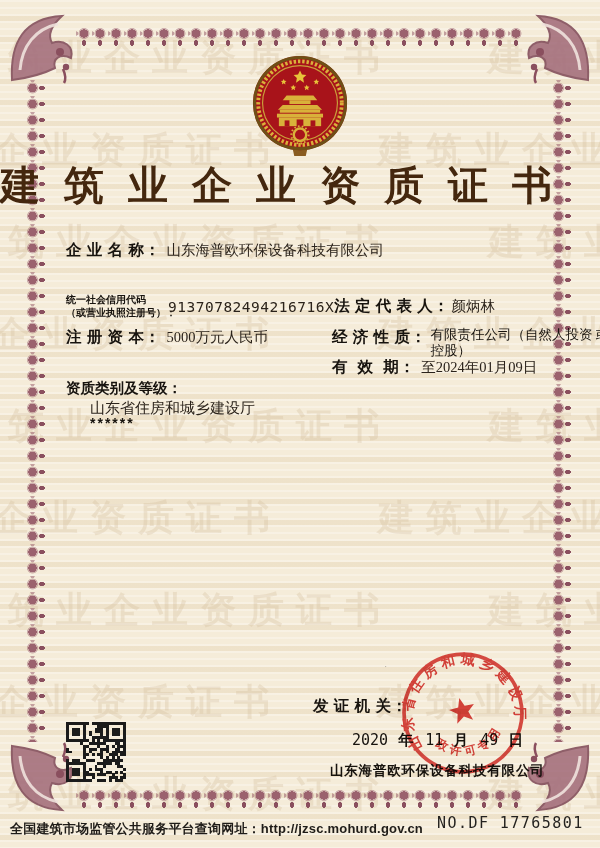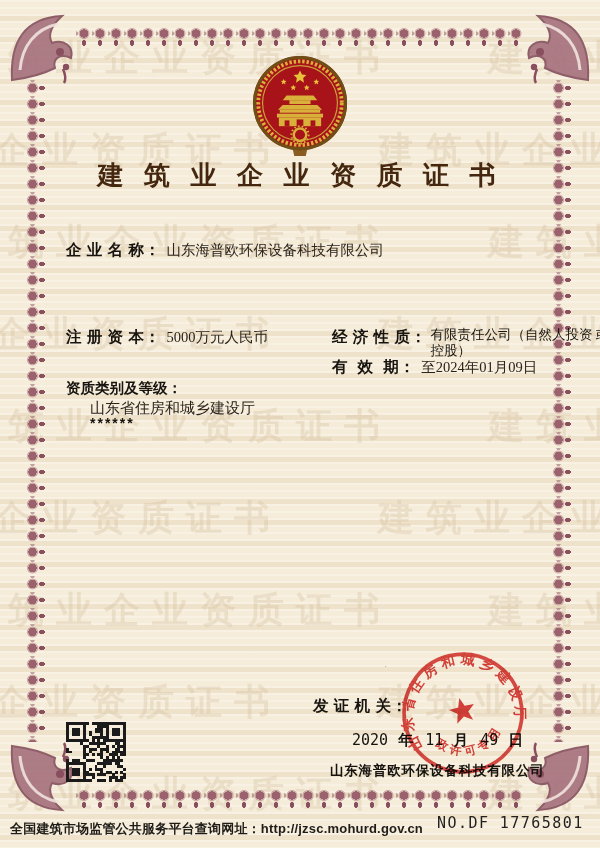--- a/index.html
+++ b/index.html
@@ -25,21 +25,21 @@
       radial-gradient(circle at 6.5px 8px, #9b626e 0 4.2px, rgba(155,98,110,.45) 4.2px 5.2px, rgba(0,0,0,0) 5.8px),
       radial-gradient(ellipse 4.8px 3px at 15.8px 8px, #8a4f5e 0 60%, rgba(0,0,0,0) 72%),
       radial-gradient(circle at 6.5px 0px, rgba(155,98,110,.55) 0 1.8px, rgba(0,0,0,0) 2.6px);}
   .edge-top{top:27px;} .edge-bottom{top:789px;}
   .edge-left{left:26px;} .edge-right{right:26px;}
   .corner{position:absolute;width:72px;height:72px;z-index:1;}
   .c-tl{left:8px;top:12px;} .c-tr{right:8px;top:12px;transform:scaleX(-1);}
   .c-bl{left:8px;top:742px;transform:scaleY(-1);} .c-br{right:8px;top:742px;transform:scale(-1,-1);}
   
   .emblem{position:absolute;left:252px;top:55px;z-index:2;}
-  .title{position:absolute;left:0;right:0;top:158px;text-align:center;font-size:26px;
+  .title{position:absolute;left:0;right:0;top:158px;font-size:40px;
     font-weight:bold;letter-spacing:7px;color:#44270e;z-index:2;
     font-family:"Liberation Serif",serif;}
   .subtitle{position:absolute;left:0;right:0;top:204px;text-align:center;font-size:16px;
     font-weight:bold;letter-spacing:5px;color:#241507;z-index:2;}
   
   .row{position:absolute;z-index:2;white-space:nowrap;}
   .lbl{font-weight:bold;font-size:15.5px;letter-spacing:.5px;white-space:pre;color:#17130e;vertical-align:middle;}
   .val{font-family:"Liberation Serif",serif;font-size:14.5px;color:#2b231b;vertical-align:middle;margin-left:6px;}
   .mono{font-family:"DejaVu Sans Mono",monospace;font-size:14.5px;letter-spacing:.5px;}
   .credit-lbl{display:inline-block;font-size:10px;font-weight:bold;line-height:1.25;
@@ -145,20 +145,23 @@
     <circle cx="50" cy="83" r="9" fill="none" stroke="#d9b13a" stroke-width="2" stroke-dasharray="1.6 2.4"></circle>
   </svg>
 
   <div class="title">建 筑 业 企 业 资 质 证 书</div>
 
   <div class="row" style="left:66px;top:240px;">
     <span class="lbl">企 业 名 称：</span><span class="val">山东海普欧环保设备科技有限公司</span>
   </div>
 
 
+  <div class="row" style="left:66px;top:294px;">
+    <span class="credit-lbl"><span>统一社会信用代码</span><br><span>（或营业执照注册号）：</span></span><span class="val mono" style="margin-left:2px;">91370782494216716X</span><span class="lbl">法 定 代 表 人：</span><span class="val" style="margin-left:2px;">颜炳林</span>
+  </div>
 
   <div class="row" style="left:66px;top:327px;">
     <span class="lbl">注 册 资 本：</span><span class="val">5000万元人民币</span>
   </div>
   <div class="row" style="left:332px;top:327px;">
     <span class="lbl">经 济 性 质：</span><span class="eco-val">有限责任公司（自然人投资 或控股）</span>
   </div>
 
   <div class="row" style="left:332px;top:357px;">
     <span class="lbl">有  效  期：</span><span class="val">至2024年01月09日</span>

